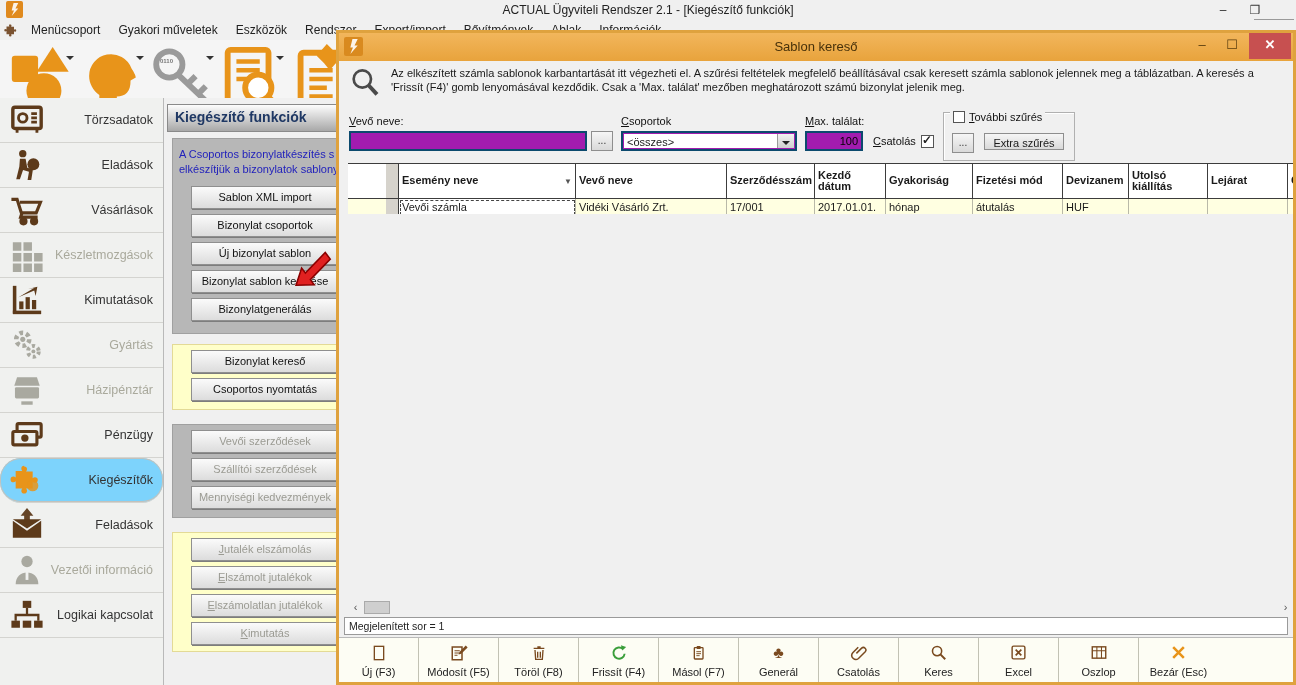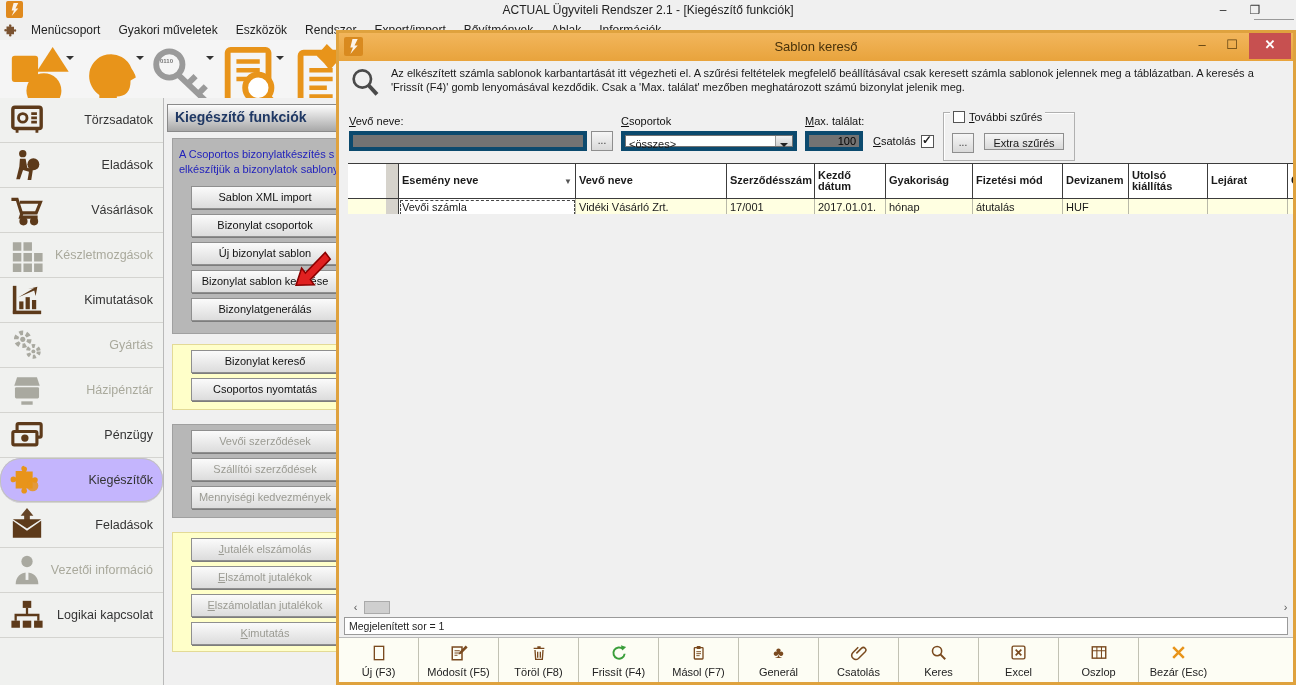--- a/index.html
+++ b/index.html
@@ -31,21 +31,21 @@
   .tool.disabled .tlabel{color:#a8a8a8;}
   .key-digits{position:absolute;left:14px;top:18px;font-size:6px;color:#777;font-weight:bold;letter-spacing:0;}
 
   
   #sidebar{position:absolute;left:0;top:98px;bottom:0;width:163px;background:#f0f1ef;border-right:1px solid #b9b9b9;}
   .side-item{position:relative;height:44px;border-bottom:1px solid #d4d4d0;display:flex;align-items:center;}
   .side-item .sicon{width:34px;height:34px;margin-left:10px;color:#5d3a1a;}
   .side-item .slabel{position:absolute;right:10px;font-size:12.5px;color:#333;}
   .side-item.disabled .sicon{color:#a9a9a0;}
   .side-item.disabled .slabel{color:#a9a99c;}
-  .side-item.selected{background:#c4b5fd;box-shadow:inset 0 0 0 1px #c2c2bc;border-radius:21px;}
+  .side-item.selected{background:#7dd3fc;box-shadow:inset 0 0 0 1px #c2c2bc;border-radius:21px;}
   .side-item.selected .sicon{color:#e8941a;}
 
   
   #panel{position:absolute;left:164px;top:98px;bottom:0;width:172px;background:#f0f0f0;overflow:hidden;}
   #panel-header{position:absolute;left:3px;top:6px;width:200px;height:26px;
      background:linear-gradient(#fdfdfd,#a8a8a8);border:1px solid #8a8a8a;
      font-size:14px;font-weight:bold;color:#1f3864;line-height:25px;padding-left:7px;}
   .group{position:absolute;left:8px;width:200px;}
   .group.gray{background:#b7b7b7;border:1px solid #a0a0a0;}
   .group.yellow{background:#ffffc9;border:1px solid #e3da96;}
@@ -70,21 +70,21 @@
   #dlg-min{right:76px;width:30px;}
   #dlg-max{right:46px;width:30px;}
   #dlg-close{right:2px;width:42px;background:#c75050;color:#fff;font-weight:bold;}
 
   #dlg-desc{position:absolute;left:0;top:28px;right:0;height:48px;background:#f0f0f0;}
   #dlg-desc .mag{position:absolute;left:10px;top:6px;width:32px;height:32px;}
   #dlg-desc .dtext{position:absolute;left:52px;top:5px;right:8px;font-size:11px;line-height:14px;color:#1a1a1a;}
 
   #dlg-filter{position:absolute;left:0;top:76px;right:0;height:54px;background:#f0f0f0;}
   .flabel{position:absolute;font-size:11px;color:#111;}
-  .sunken{background:#737373;border:4px solid #0c4a6e;box-sizing:border-box;font-size:11px;font-family:"Liberation Sans",sans-serif;}
+  .sunken{background:#a21caf;border:2px solid #0c4a6e;box-sizing:border-box;font-size:11px;font-family:"Liberation Sans",sans-serif;}
   #vevo-input{left:10px;top:22px;width:238px;height:20px;padding:0 3px;position:absolute;}
   .mini-btn{position:absolute;width:22px;height:20px;background:linear-gradient(#f6f6f6,#d9d9d9);
      border:1px solid #8e8e8e;text-align:center;line-height:18px;font-size:10px;color:#333;box-sizing:border-box;}
   #vevo-browse{left:252px;top:22px;}
   #csop-select{position:absolute;left:282px;top:22px;width:176px;height:20px;}
   #csop-select .sel-text{position:absolute;left:1px;top:1px;right:18px;bottom:1px;padding:2px 3px;background:#fff;}
   #csop-select .sel-btn{position:absolute;right:1px;top:1px;width:16px;bottom:1px;background:linear-gradient(#f2f2f2,#cfcfcf);border-left:1px solid #9a9a9a;}
   #csop-select .sel-btn::after{content:"";position:absolute;left:4px;top:7px;border:4px solid transparent;border-top-color:#222;}
   #max-input{position:absolute;left:466px;top:22px;width:58px;height:20px;text-align:right;padding:0 3px;}
   .cb{position:absolute;width:13px;height:13px;background:#fff;border:1px solid #555;box-sizing:border-box;}

